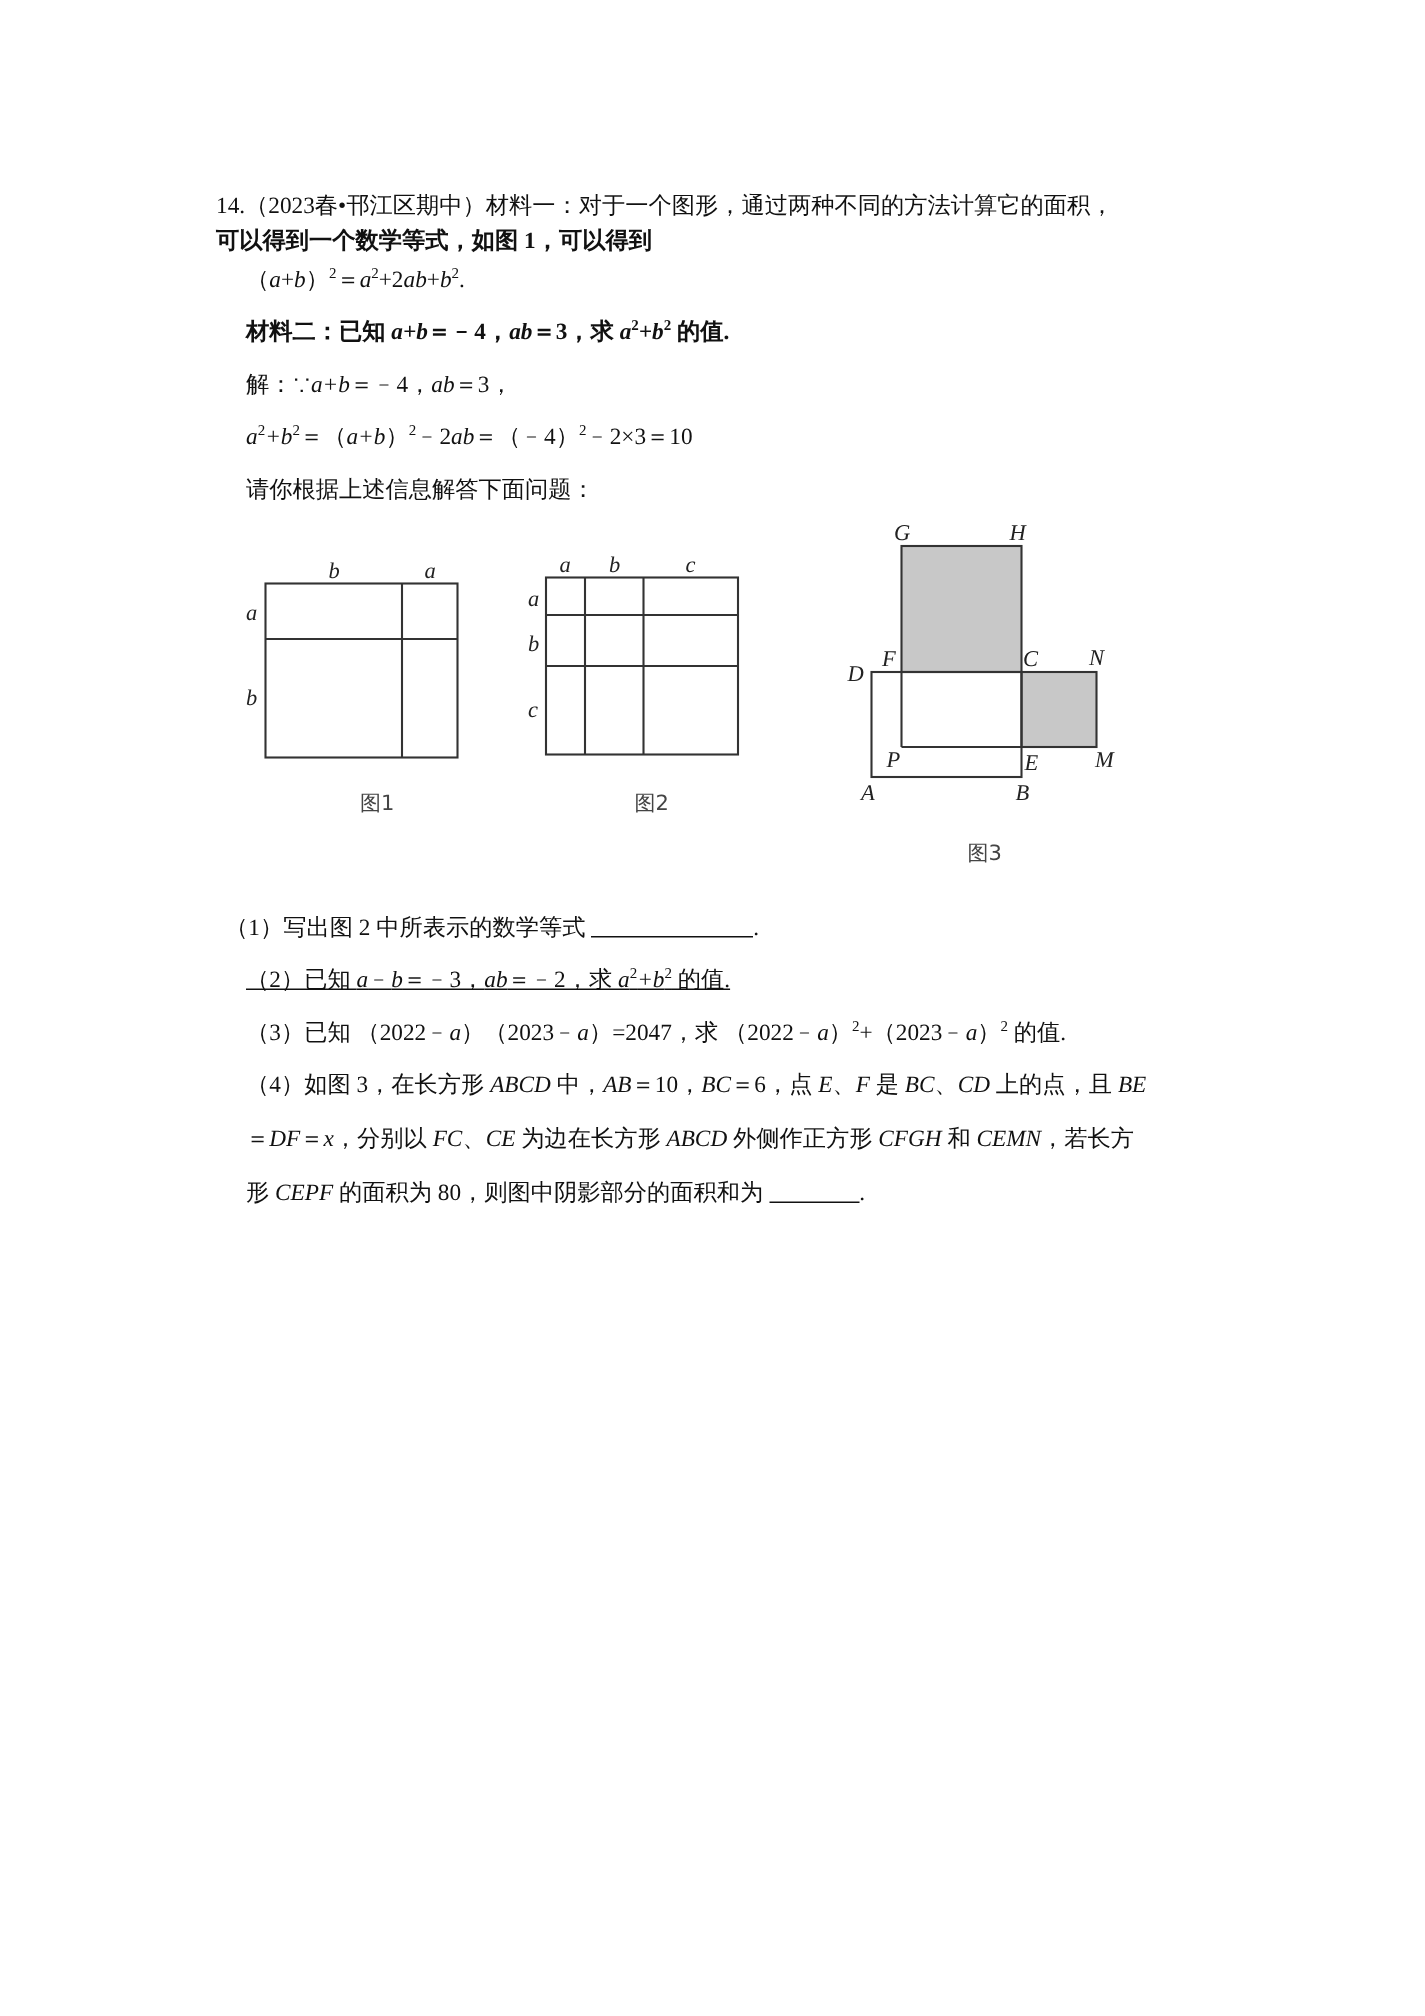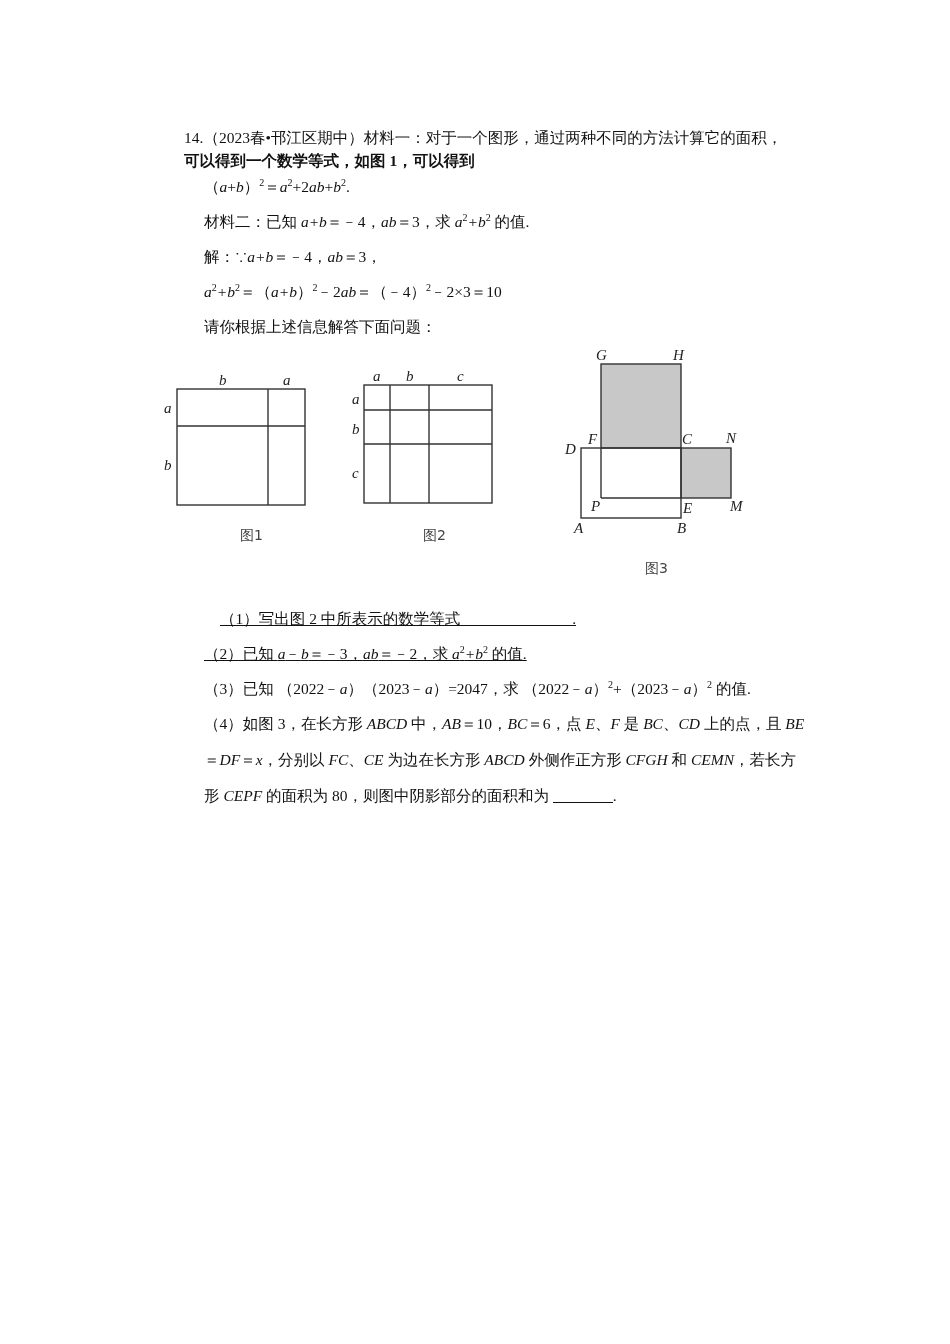--- a/index.html
+++ b/index.html
@@ -1,37 +1,37 @@
 <!DOCTYPE html>
 <html><head>
 <meta charset="utf-8">
 <style>
   html, body { margin: 0; padding: 0; background: #ffffff; }
   body { width: 950px; height: 1344px; position: relative; overflow: hidden;
          font-family: "Liberation Serif", "DejaVu Serif", serif; color: #111; }
-  .line { position: absolute; font-size: 15.5px; white-space: nowrap; line-height: 20px; margin-left: 40px; }
+  .line { position: absolute; font-size: 15.5px; white-space: nowrap; line-height: 20px; }
   .it { font-style: italic; }
   sup { font-size: 10px; vertical-align: 6px; line-height: 0; }
   .blank { display: inline-block; border-bottom: 1px solid #111; height: 14px; vertical-align: -2px; }
   svg { position: absolute; left: 0; top: 0; }
   .fig-label { font-family: "Liberation Serif", serif; font-style: italic; font-size: 15px; fill: #222; }
   .fig-cap { font-family: "DejaVu Sans", sans-serif; font-size: 14px; fill: #444; }
 </style>
 </head>
 <body>
 
 <div class="line" style="left:144px; top:128px;">
   <span>14.</span><span>（2023春•邗江区期中）</span><span>材料一：对于一个图形，通过两种不同的方法计算它的面积，</span>
 </div>
 <div class="line" style="left:144px; top:151px;font-weight:bold;">可以得到一个数学等式，如图 1，可以得到</div>
 <div class="line" style="left:164px; top:177px;">
   <span>（</span><span class="it">a</span><span>+</span><span class="it">b</span><span>）</span><sup>2</sup><span>＝</span><span class="it">a</span><sup>2</sup><span>+2</span><span class="it">ab</span><span>+</span><span class="it">b</span><sup>2</sup><span>.</span>
 </div>
 
-<div class="line" style="left:164px; top:212px;">
+<div class="line" style="left:164px; top:212px;font-weight:bold;">
   <span>材料二：已知 </span><span class="it">a+b</span><span>＝﹣4，</span><span class="it">ab</span><span>＝3，求 </span><span class="it">a</span><sup>2</sup><span class="it">+b</span><sup>2</sup><span> 的值.</span>
 </div>
 
 <div class="line" style="left:164px; top:247px;">
   <span>解：∵</span><span class="it">a+b</span><span>＝﹣4，</span><span class="it">ab</span><span>＝3，</span>
 </div>
 <div class="line" style="left:164px; top:282px;">
   <span class="it">a</span><sup>2</sup><span class="it">+b</span><sup>2</sup><span>＝（</span><span class="it">a+b</span><span>）</span><sup>2</sup><span>﹣2</span><span class="it">ab</span><span>＝（﹣4）</span><sup>2</sup><span>﹣2×3＝10</span>
 </div>
 <div class="line" style="left:164px; top:317px;text-align:center;">请你根据上述信息解答下面问题：</div>
@@ -78,21 +78,21 @@
   <text class="fig-label" x="682" y="444">C</text>
   <text class="fig-label" x="726" y="443">N</text>
   <text class="fig-label" x="591" y="511">P</text>
   <text class="fig-label" x="683" y="513">E</text>
   <text class="fig-label" x="730" y="511">M</text>
   <text class="fig-label" x="574" y="533">A</text>
   <text class="fig-label" x="677" y="533">B</text>
   <text class="fig-cap" x="645" y="573">图3</text>
 </svg>
 
-<div class="line" style="left:180px; top:609px;text-decoration:underline;">
+<div class="line" style="left:150px; top:609px;">
   <span>（1）写出图 2 中所表示的数学等式 </span><span class="blank" style="width:108px;"></span><span>.</span>
 </div>
 
 <div class="line" style="left:164px; top:644px;text-decoration:underline;">
   <span>（2）已知 </span><span class="it">a</span><span>﹣</span><span class="it">b</span><span>＝﹣3，</span><span class="it">ab</span><span>＝﹣2，求 </span><span class="it">a</span><sup>2</sup><span class="it">+b</span><sup>2</sup><span> 的值.</span>
 </div>
 
 <div class="line" style="left:164px; top:679px;">
   <span>（3）已知 （2022﹣</span><span class="it">a</span><span>）（2023﹣</span><span class="it">a</span><span>）=2047，求 （2022﹣</span><span class="it">a</span><span>）</span><sup>2</sup><span>+（2023﹣</span><span class="it">a</span><span>）</span><sup>2</sup><span> 的值.</span>
 </div>

